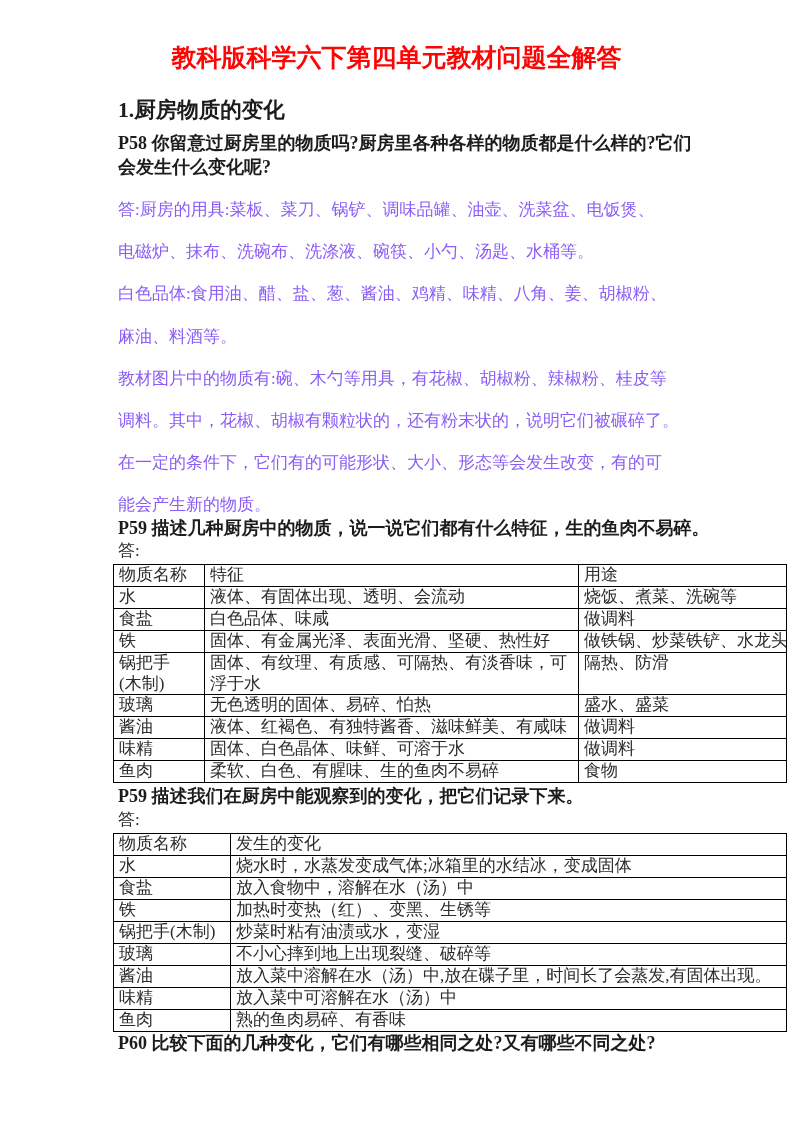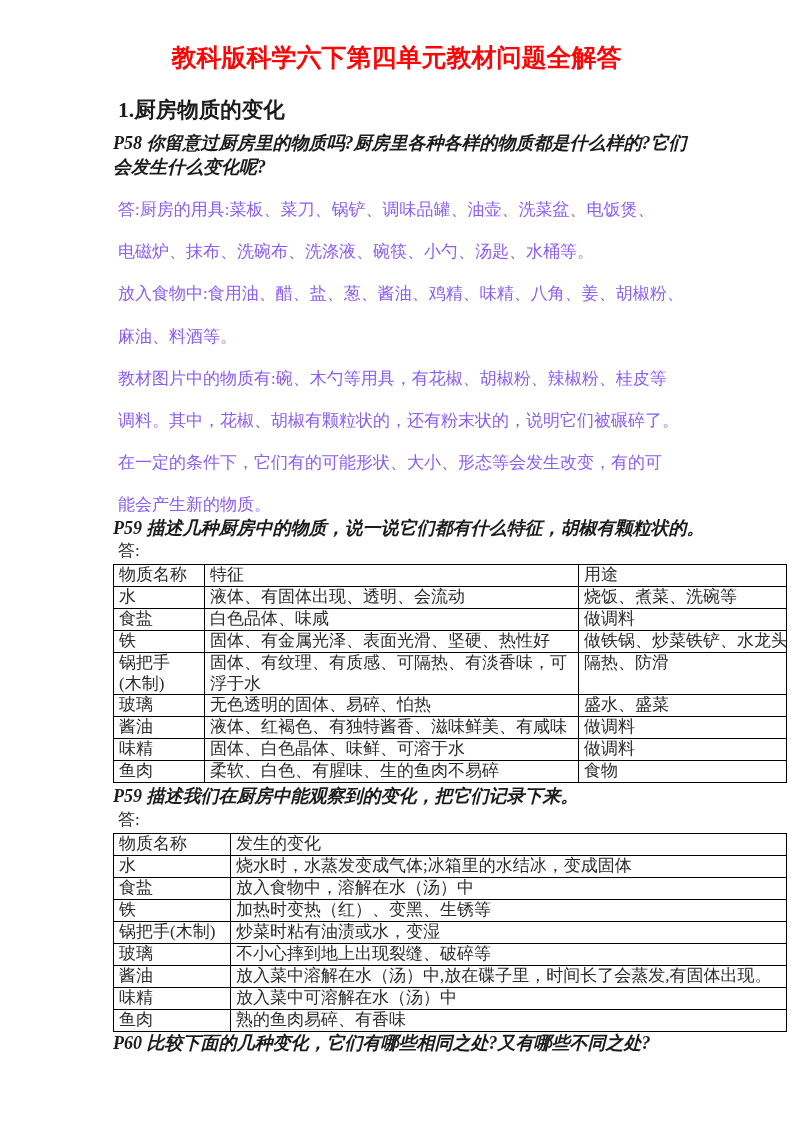--- a/index.html
+++ b/index.html
@@ -24,26 +24,26 @@
   .content { margin-left:113px; width:676px; }
   .section-heading {
     margin:22px 0 8px 5px;
     font-size:21.5px;
     line-height:28px;
     font-weight:700;
     color:#1c1c1c;
     white-space:nowrap;
   }
   .q {
+    margin-left:5px;
     margin-top:6px;
     font-size:18px;
     line-height:23.5px;
     font-weight:700;
     color:#1c1c1c;
-    font-style:italic;
   }
   .qline { white-space:nowrap; }
   .q.single { white-space:nowrap; margin-top:0; }
   .ans { margin-left:5px; }
   .line {
     margin-left:0;
     font-size:17px;
     line-height:22.2px;
     color:#8b5cf6;
     white-space:nowrap;
@@ -87,29 +87,29 @@
     <div class="section-heading">1.厨房物质的变化</div>
 
     <div class="q">
       <div class="qline">P58 你留意过厨房里的物质吗?厨房里各种各样的物质都是什么样的?它们</div>
       <div class="qline">会发生什么变化呢?</div>
     </div>
 
     <div class="ans">
       <div class="line">答:厨房的用具:菜板、菜刀、锅铲、调味品罐、油壶、洗菜盆、电饭煲、</div>
       <div class="line">电磁炉、抹布、洗碗布、洗涤液、碗筷、小勺、汤匙、水桶等。</div>
-      <div class="line">放入食物中:食用油、醋、盐、葱、酱油、鸡精、味精、八角、姜、胡椒粉、</div>
+      <div class="line">白色品体:食用油、醋、盐、葱、酱油、鸡精、味精、八角、姜、胡椒粉、</div>
       <div class="line">麻油、料酒等。</div>
       <div class="line">教材图片中的物质有:碗、木勺等用具，有花椒、胡椒粉、辣椒粉、桂皮等</div>
       <div class="line">调料。其中，花椒、胡椒有颗粒状的，还有粉末状的，说明它们被碾碎了。</div>
       <div class="line">在一定的条件下，它们有的可能形状、大小、形态等会发生改变，有的可</div>
       <div class="line">能会产生新的物质。</div>
     </div>
 
-    <div class="q single">P59 描述几种厨房中的物质，说一说它们都有什么特征，胡椒有颗粒状的。</div>
+    <div class="q single">P59 描述几种厨房中的物质，说一说它们都有什么特征，生的鱼肉不易碎。</div>
     <div class="ans-label">答:</div>
 
     <table class="t">
       <colgroup>
           <col style="width:91px">
           <col style="width:374px">
           <col>
         </colgroup>
       <tbody>
           <tr>

